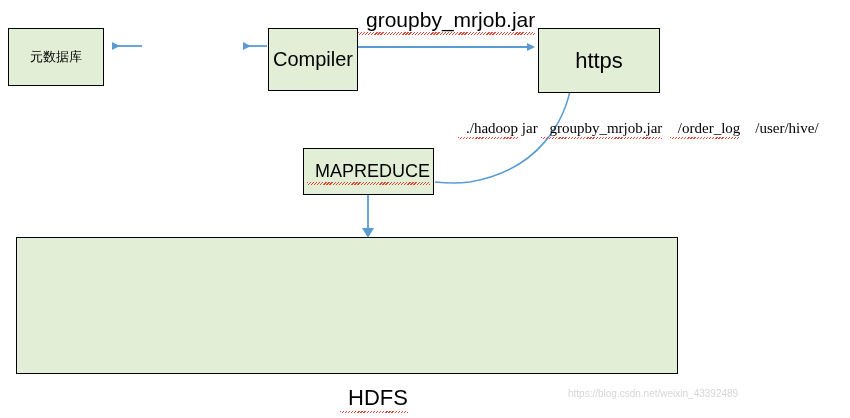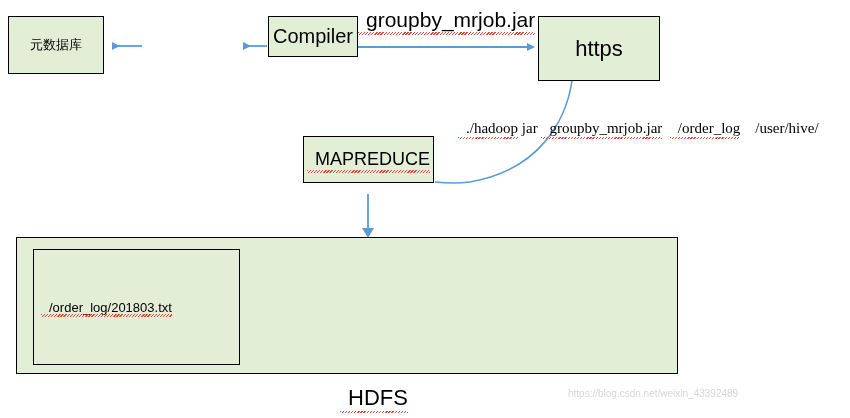--- a/index.html
+++ b/index.html
@@ -21,24 +21,25 @@
     position: absolute;
     box-sizing: border-box;
     background: #e2eed5;
     border: 1.6px solid #000000;
     display: flex;
     align-items: center;
     justify-content: center;
     color: #000000;
     font-family: "Liberation Sans", sans-serif;
     white-space: nowrap;
+    margin-top: 12px;
   }
   .node-meta    { left: 8px;   top: 16px;  width: 96px;  height: 58px;  font-size: 13px; }
   .node-hive    { left: 143px; top: 16px;  width: 90px;  height: 58px;  font-size: 22px; }
-  .node-compiler{ left: 268px; top: 16px;  width: 90px;  height: 41px;  font-size: 20px; }
+  .node-compiler{ left: 268px; top: 16px;  width: 90px;  height: 63px;  font-size: 20px; }
   .node-runner  { left: 538px; top: 16px;  width: 122px; height: 65px;  font-size: 22px; }
   .node-mapreduce{left: 303px; top: 136px; width: 131px; height: 47px;  font-size: 18px; }
 
   .hdfs-outer {
     position: absolute;
     left: 16px;
     top: 237px;
     width: 662px;
     height: 137px;
     box-sizing: border-box;
@@ -185,23 +186,20 @@
 
   <div class="free-label label-jar">
     <span class="squiggle">groupby_mrjob.jar</span>
   </div>
 
   <div class="free-label label-cmd">
     <span class="squiggle squiggle-sm">./hadoop</span><span>&nbsp;</span><span>jar</span><span>&nbsp;</span><span class="squiggle squiggle-sm">groupby_mrjob.jar</span><span>&nbsp;&nbsp;</span><span class="squiggle squiggle-sm">/order_log</span><span>&nbsp;&nbsp;&nbsp;&nbsp;</span><span>/user/hive/</span>
   </div>
 
   <div class="hdfs-outer"></div>
-  <div class="hdfs-inner">
-    <span class="squiggle squiggle-sm">/order_log/201803.txt</span>
-  </div>
 
   <div class="free-label label-hdfs">
     <span class="squiggle squiggle-sm">HDFS</span>
   </div>
 
   <div class="watermark">https://blog.csdn.net/weixin_43392489</div>
 
 </div>
 
 </body></html>

